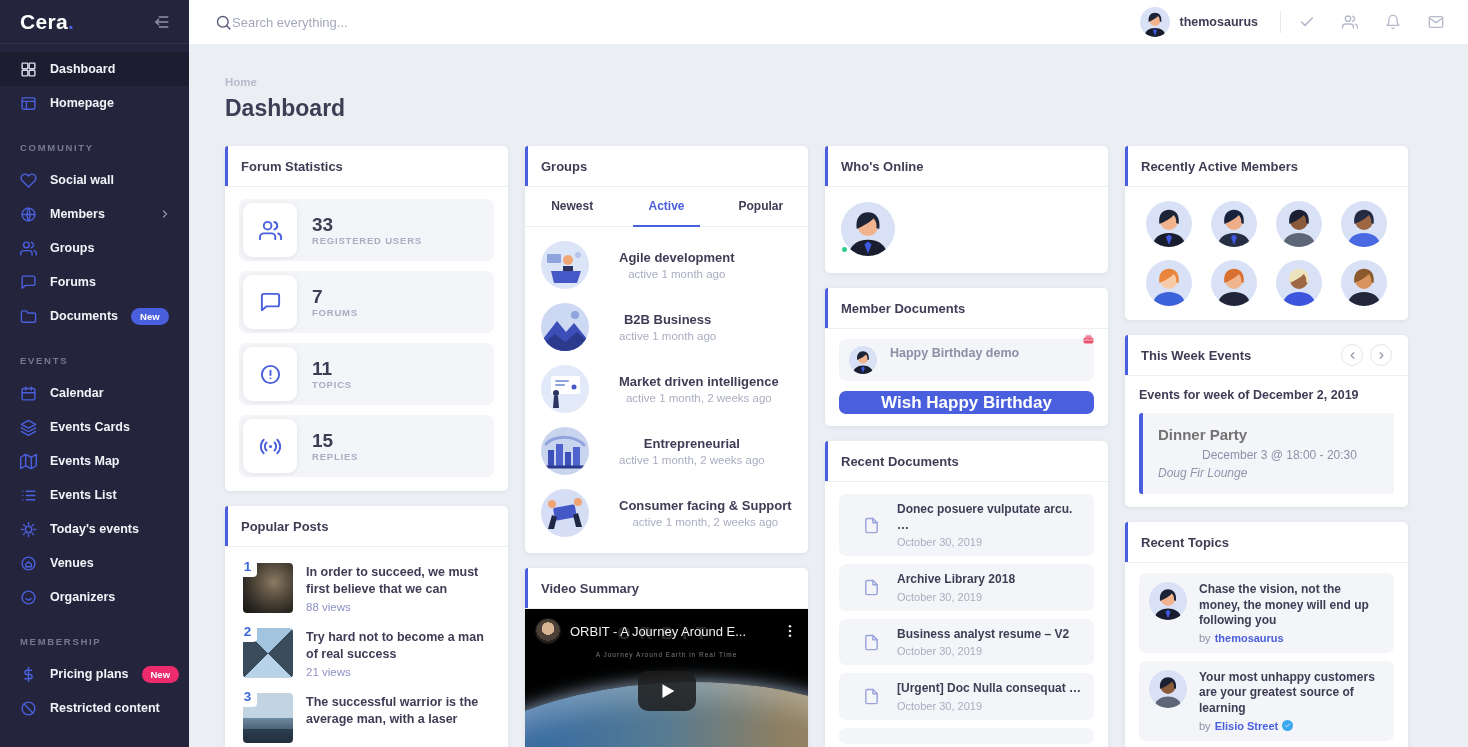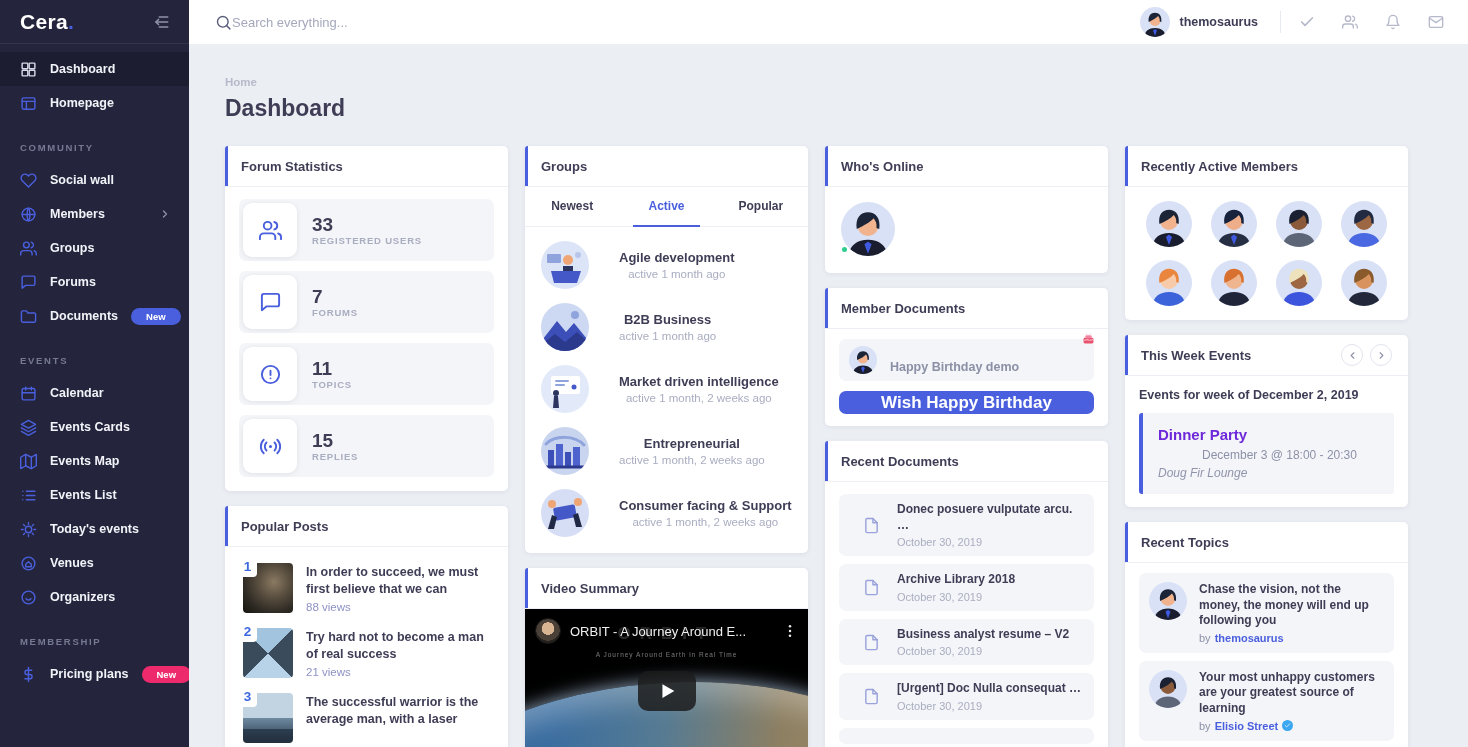--- a/index.html
+++ b/index.html
@@ -13,21 +13,21 @@
   .logo { font-size:21px; font-weight:bold; letter-spacing:.3px; color:#fff; }
   .logo .dot { color:#4a5fdd; }
   .collapse { width:20px; height:20px; color:#8f93a8; cursor:pointer; }
   .sb-nav { padding-top:8px; overflow:hidden; }
   .nav-section { font-size:9.5px; font-weight:bold; letter-spacing:1.7px; color:#757991; padding:22px 20px 10px; }
   .nav-item { height:34px; display:flex; align-items:center; gap:13px; padding:0 18px 0 20px; font-size:12.5px; font-weight:bold; color:#f2f3f8; cursor:pointer; }
   .nav-item.active { background:#1c1d30; }
   .nav-ic { width:17px; height:17px; color:#4a5fdd; flex-shrink:0; }
   .nav-item.active .nav-ic { color:#d8dbe8; }
   .nav-label { flex:1; white-space:nowrap; }
-  .nav-badge { font-size:9.5px; font-weight:bold; color:#fff; padding:3px 15px; border-radius:10px; margin-right:10px; }
+  .nav-badge { font-size:9.5px; font-weight:bold; color:#fff; padding:3px 9px; border-radius:10px; margin-right:10px; }
   .nav-chev { width:12px; height:12px; color:#8f93a8; }
 
   
   .right { flex:1; display:flex; flex-direction:column; min-width:0; }
   .topbar { height:44px; flex-shrink:0; background:#fff; display:flex; align-items:center; padding:0 24px 0 26px; }
   .search { flex:1; display:flex; align-items:center; }
   .search-ic { width:17px; height:17px; color:#5a5e7a; }
   .search input { border:none; outline:none; font-size:13px; color:#3f3d56; width:420px; font-family:inherit; background:transparent; }
   .search input::placeholder { color:#a4a8bc; }
   .tb-user { display:flex; align-items:center; gap:10px; cursor:pointer; }
@@ -96,21 +96,21 @@
   .av-wrap { position:relative; }
   .av { background:#d9e1f6; border-radius:50%; overflow:hidden; }
   .av svg { width:100%; height:100%; display:block; }
   .dot-online { position:absolute; left:-1px; bottom:2px; width:9px; height:9px; background:#2ecc8e; border:2px solid #fff; border-radius:50%; }
 
   .wo-body { padding:15px 16px 17px; }
   .wo-av { width:54px; height:54px; }
 
   
   .bd-body { padding:10px 14px 12px; }
-  .bd-row { position:relative; background:#f4f5f8; border-radius:7px; padding:7px 10px; display:flex; align-items:flex-end; gap:13px; }
+  .bd-row { position:relative; background:#f4f5f8; border-radius:7px; padding:7px 10px; display:flex; align-items:flex-start; gap:13px; }
   .bd-av { width:28px; height:28px; }
   .bd-msg { font-size:12.5px; font-weight:bold; color:#8b90a6; }
   .cake { position:absolute; right:-3px; top:-9px; width:17px; height:17px; }
   .bd-btn { margin-top:10px; width:100%; height:23px; background:#4a5fdd; color:#fff; font-weight:bold; font-size:17px; border:none; border-radius:7px; cursor:pointer; font-family:inherit; }
 
   
   .doc { display:flex; align-items:center; gap:4px; background:#f4f5f8; border-radius:7px; padding:8px 10px; margin-bottom:8px; cursor:pointer; }
   .doc:last-child { margin-bottom:0; }
   .doc-ic { width:44px; flex-shrink:0; display:flex; align-items:center; justify-content:center; color:#99a2db; }
   .doc-ic svg { width:17px; height:17px; }
@@ -121,21 +121,21 @@
   .mem-grid { display:grid; grid-template-columns:repeat(4,1fr); row-gap:13px; justify-items:center; padding:14px 12px; }
   .mem-av { width:46px; height:46px; cursor:pointer; }
 
   
   .we-nav { margin-left:auto; display:flex; gap:7px; }
   .we-btn { width:22px; height:22px; border-radius:50%; border:1px solid #e2e5ee; background:#fff; display:flex; align-items:center; justify-content:center; color:#8f93a8; cursor:pointer; }
   .we-btn svg { width:11px; height:11px; }
   .we-body { padding:12px 14px 13px; }
   .we-label { font-size:12.5px; font-weight:bold; color:#3f3d56; }
   .we-event { margin-top:11px; background:#f4f5f8; border-left:4px solid #4a5fdd; border-radius:3px; padding:13px 15px 14px; cursor:pointer; }
-  .we-name { font-size:15px; font-weight:bold; color:#6d28d9; }
+  .we-name { font-size:15px; font-weight:bold; color:#737373; }
   .we-time { font-size:12px; color:#8d91a8; margin-top:5px;margin-left:44px; }
   .we-venue { font-size:12px; color:#9094ab; font-style:italic; margin-top:4px; }
 
   
   .topic { display:flex; gap:12px; background:#f4f5f8; border-radius:7px; padding:9px 10px; margin-bottom:8px; cursor:pointer; }
   .topic-av { width:38px; height:38px; flex-shrink:0; }
   .topic-title { font-size:12px; font-weight:bold; color:#3f3d56; line-height:1.3; }
   .topic-by { font-size:11px; color:#8d91a8; margin-top:3px; display:flex; align-items:center; gap:4px; }
   .topic-author { color:#4a5fdd; font-weight:bold; }
   .verified { width:11px; height:11px; border-radius:50%; background:#3aa7f0; display:inline-flex; align-items:center; justify-content:center; color:#fff; }
@@ -443,20 +443,27 @@
 
         <div class="nav-item">
           <svg class="nav-ic">
             <use href="#dollar-icon"></use>
           </svg>
           <span class="nav-label">Pricing plans</span>
           <span class="nav-badge" style="background: rgb(237, 43, 108);">New</span>
 
         </div>
 
+        <div class="nav-item">
+          <svg class="nav-ic">
+            <use href="#restricted-icon"></use>
+          </svg>
+          <span class="nav-label">Restricted content</span>
+
+        </div>
       </nav>
   </aside>
 
   <div class="right">
 
     <header class="topbar">
       <div class="search">
         <svg class="search-ic">
             <use href="#search-icon"></use>
           </svg>

